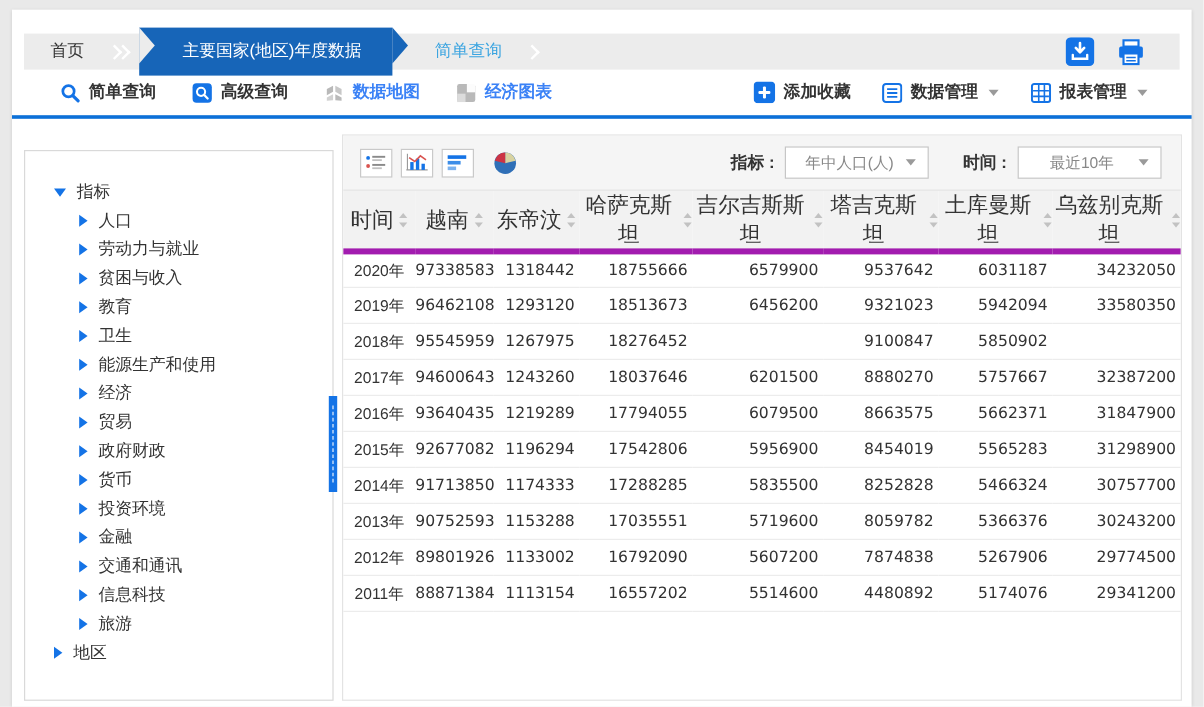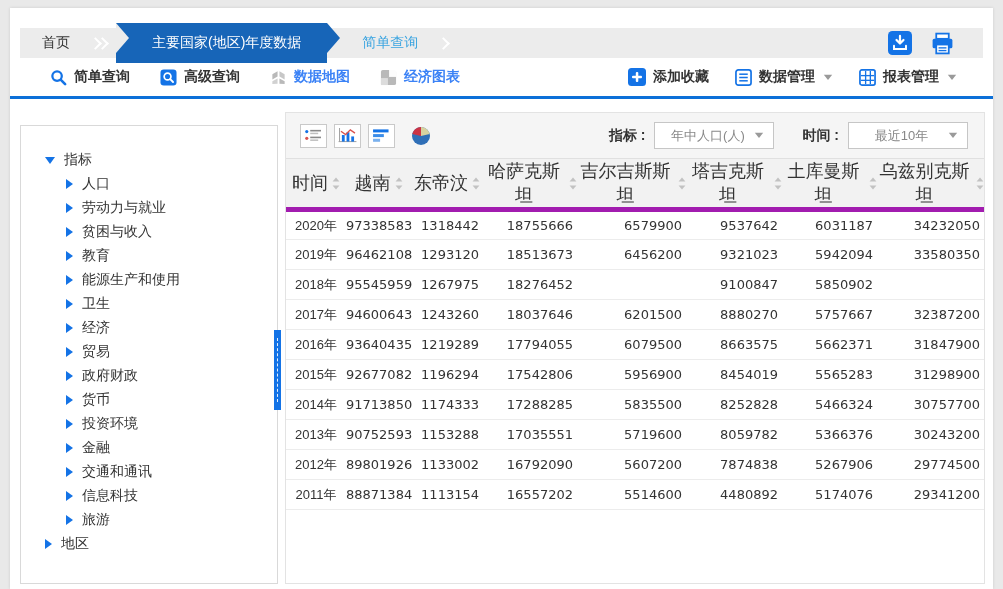--- a/index.html
+++ b/index.html
@@ -215,25 +215,25 @@
           <div class="tree-item child">
             <span class="tcaret right"></span>
             <span>贫困与收入</span>
           </div>
           <div class="tree-item child">
             <span class="tcaret right"></span>
             <span>教育</span>
           </div>
           <div class="tree-item child">
             <span class="tcaret right"></span>
+            <span>卫生</span>
+          </div>
+          <div class="tree-item child">
+            <span class="tcaret right"></span>
             <span>能源生产和使用</span>
-          </div>
-          <div class="tree-item child">
-            <span class="tcaret right"></span>
-            <span>卫生</span>
           </div>
           <div class="tree-item child">
             <span class="tcaret right"></span>
             <span>经济</span>
           </div>
           <div class="tree-item child">
             <span class="tcaret right"></span>
             <span>贸易</span>
           </div>
           <div class="tree-item child">

